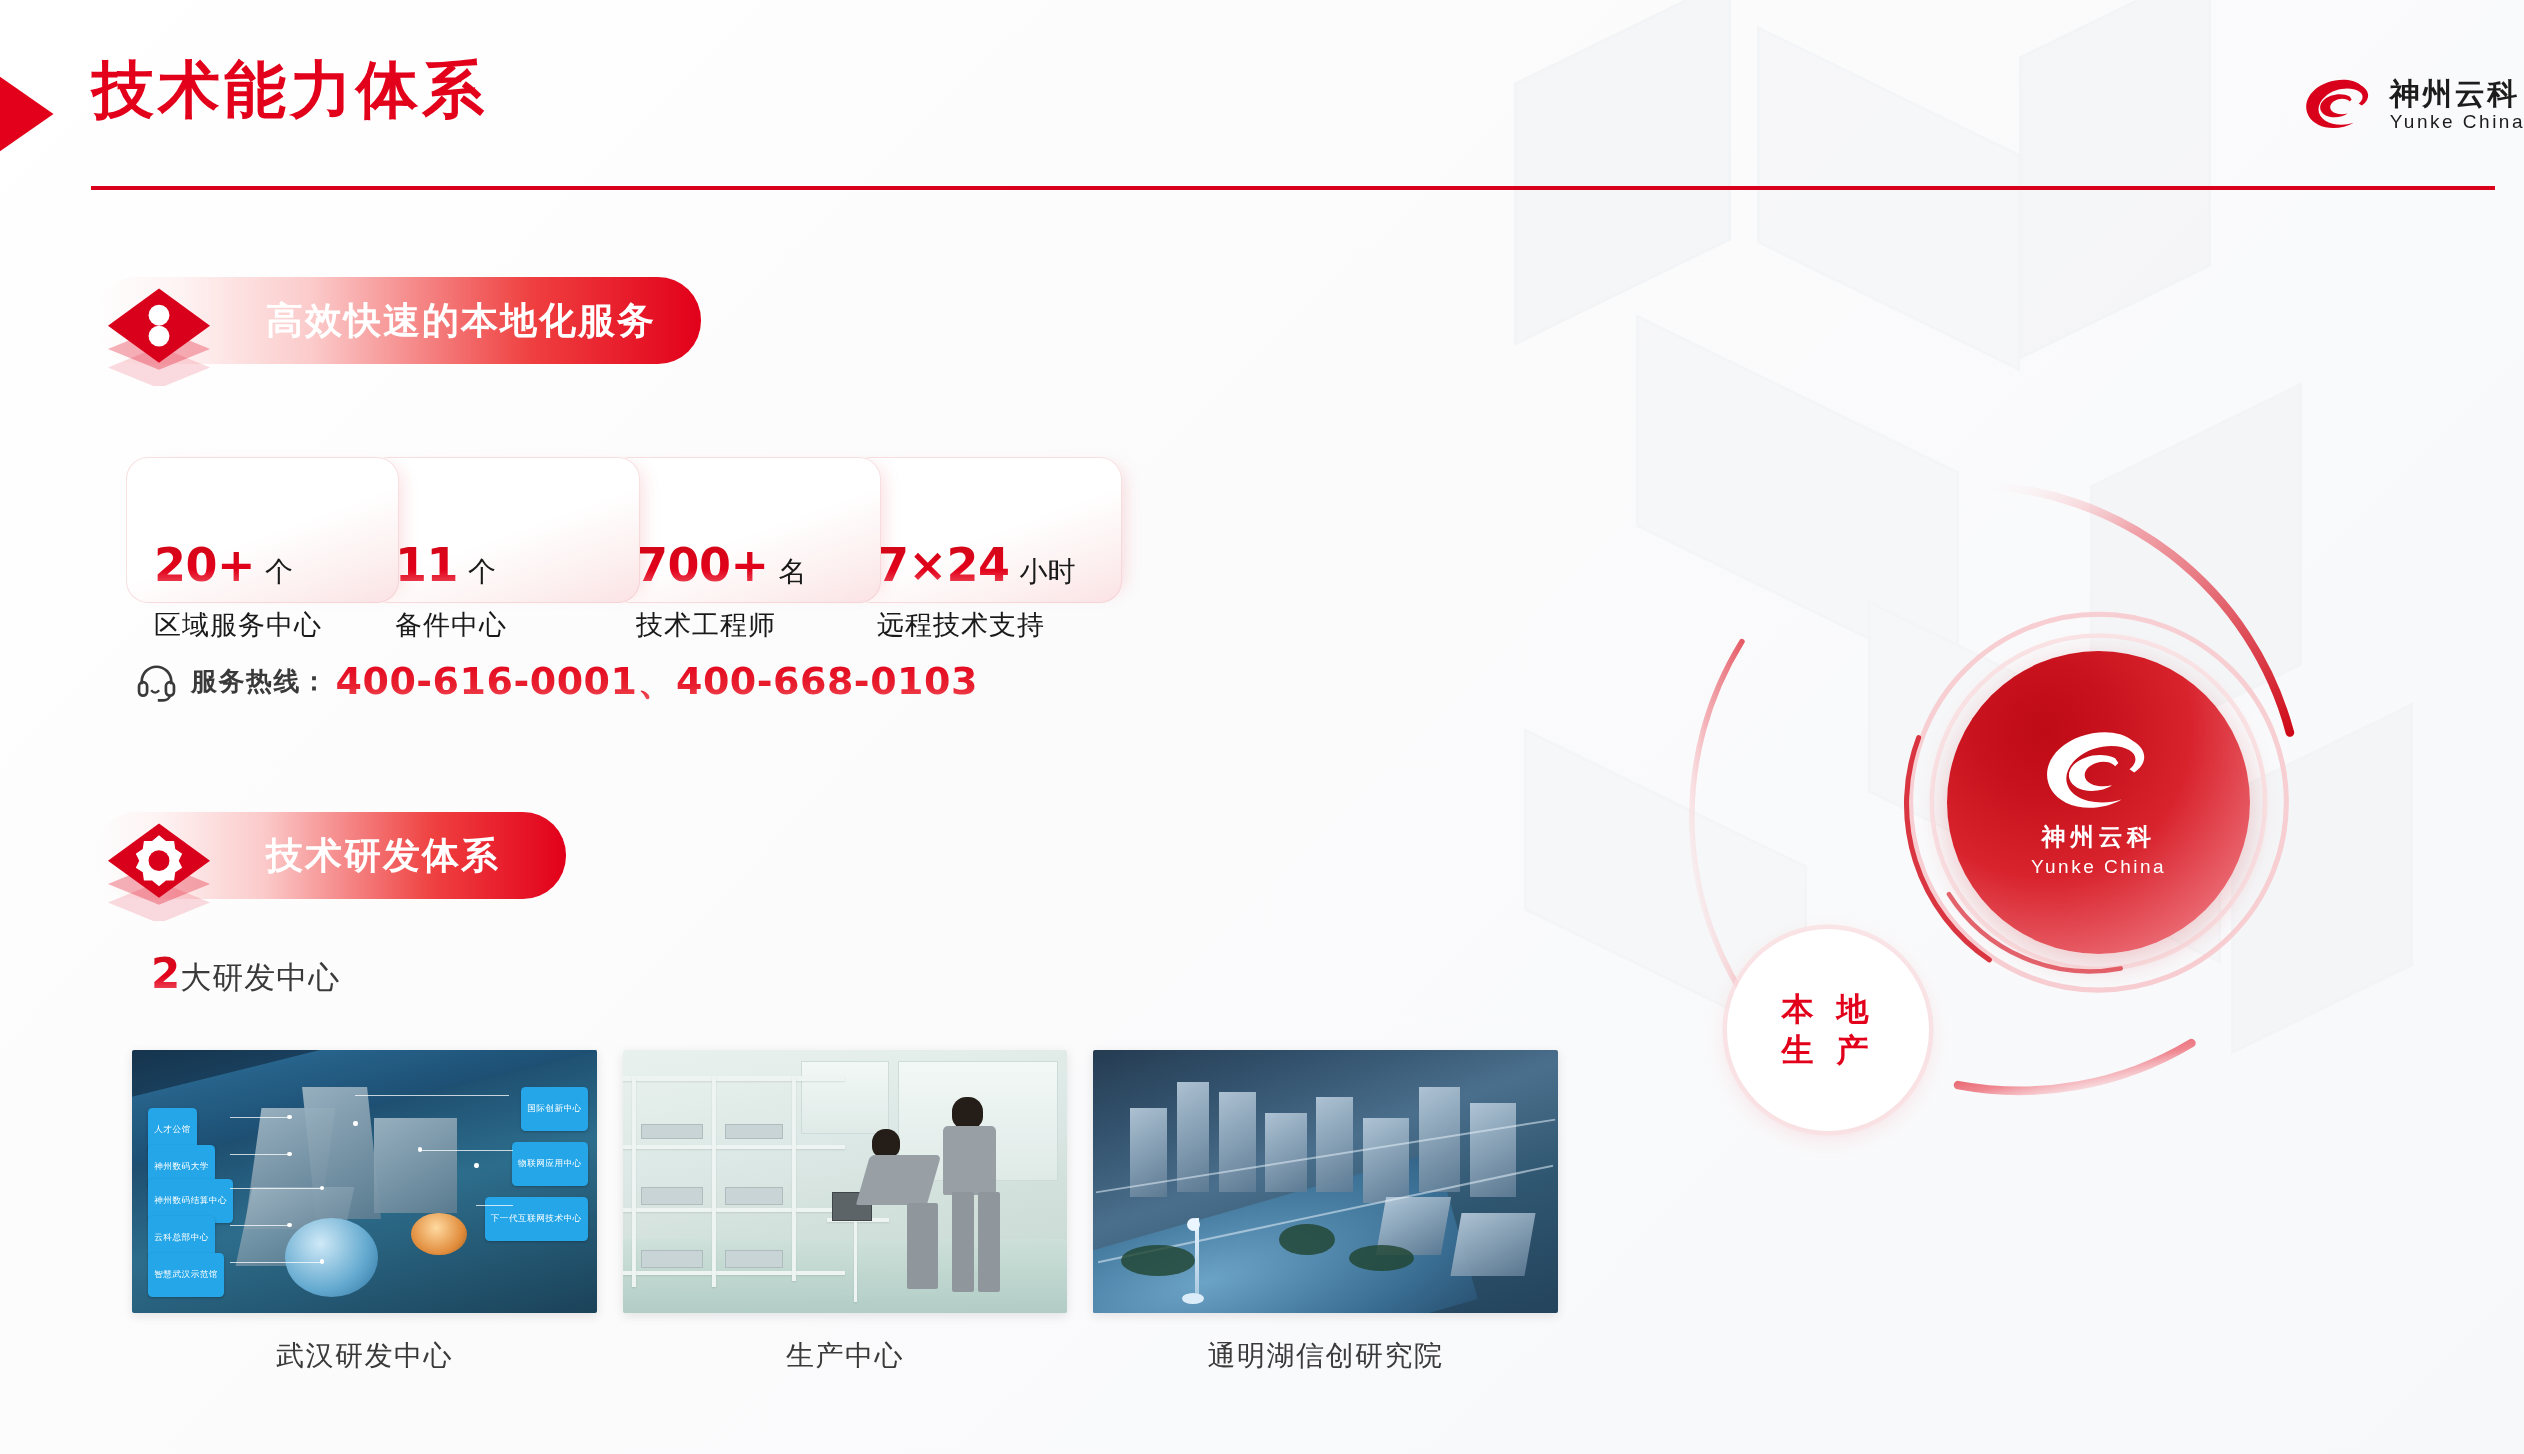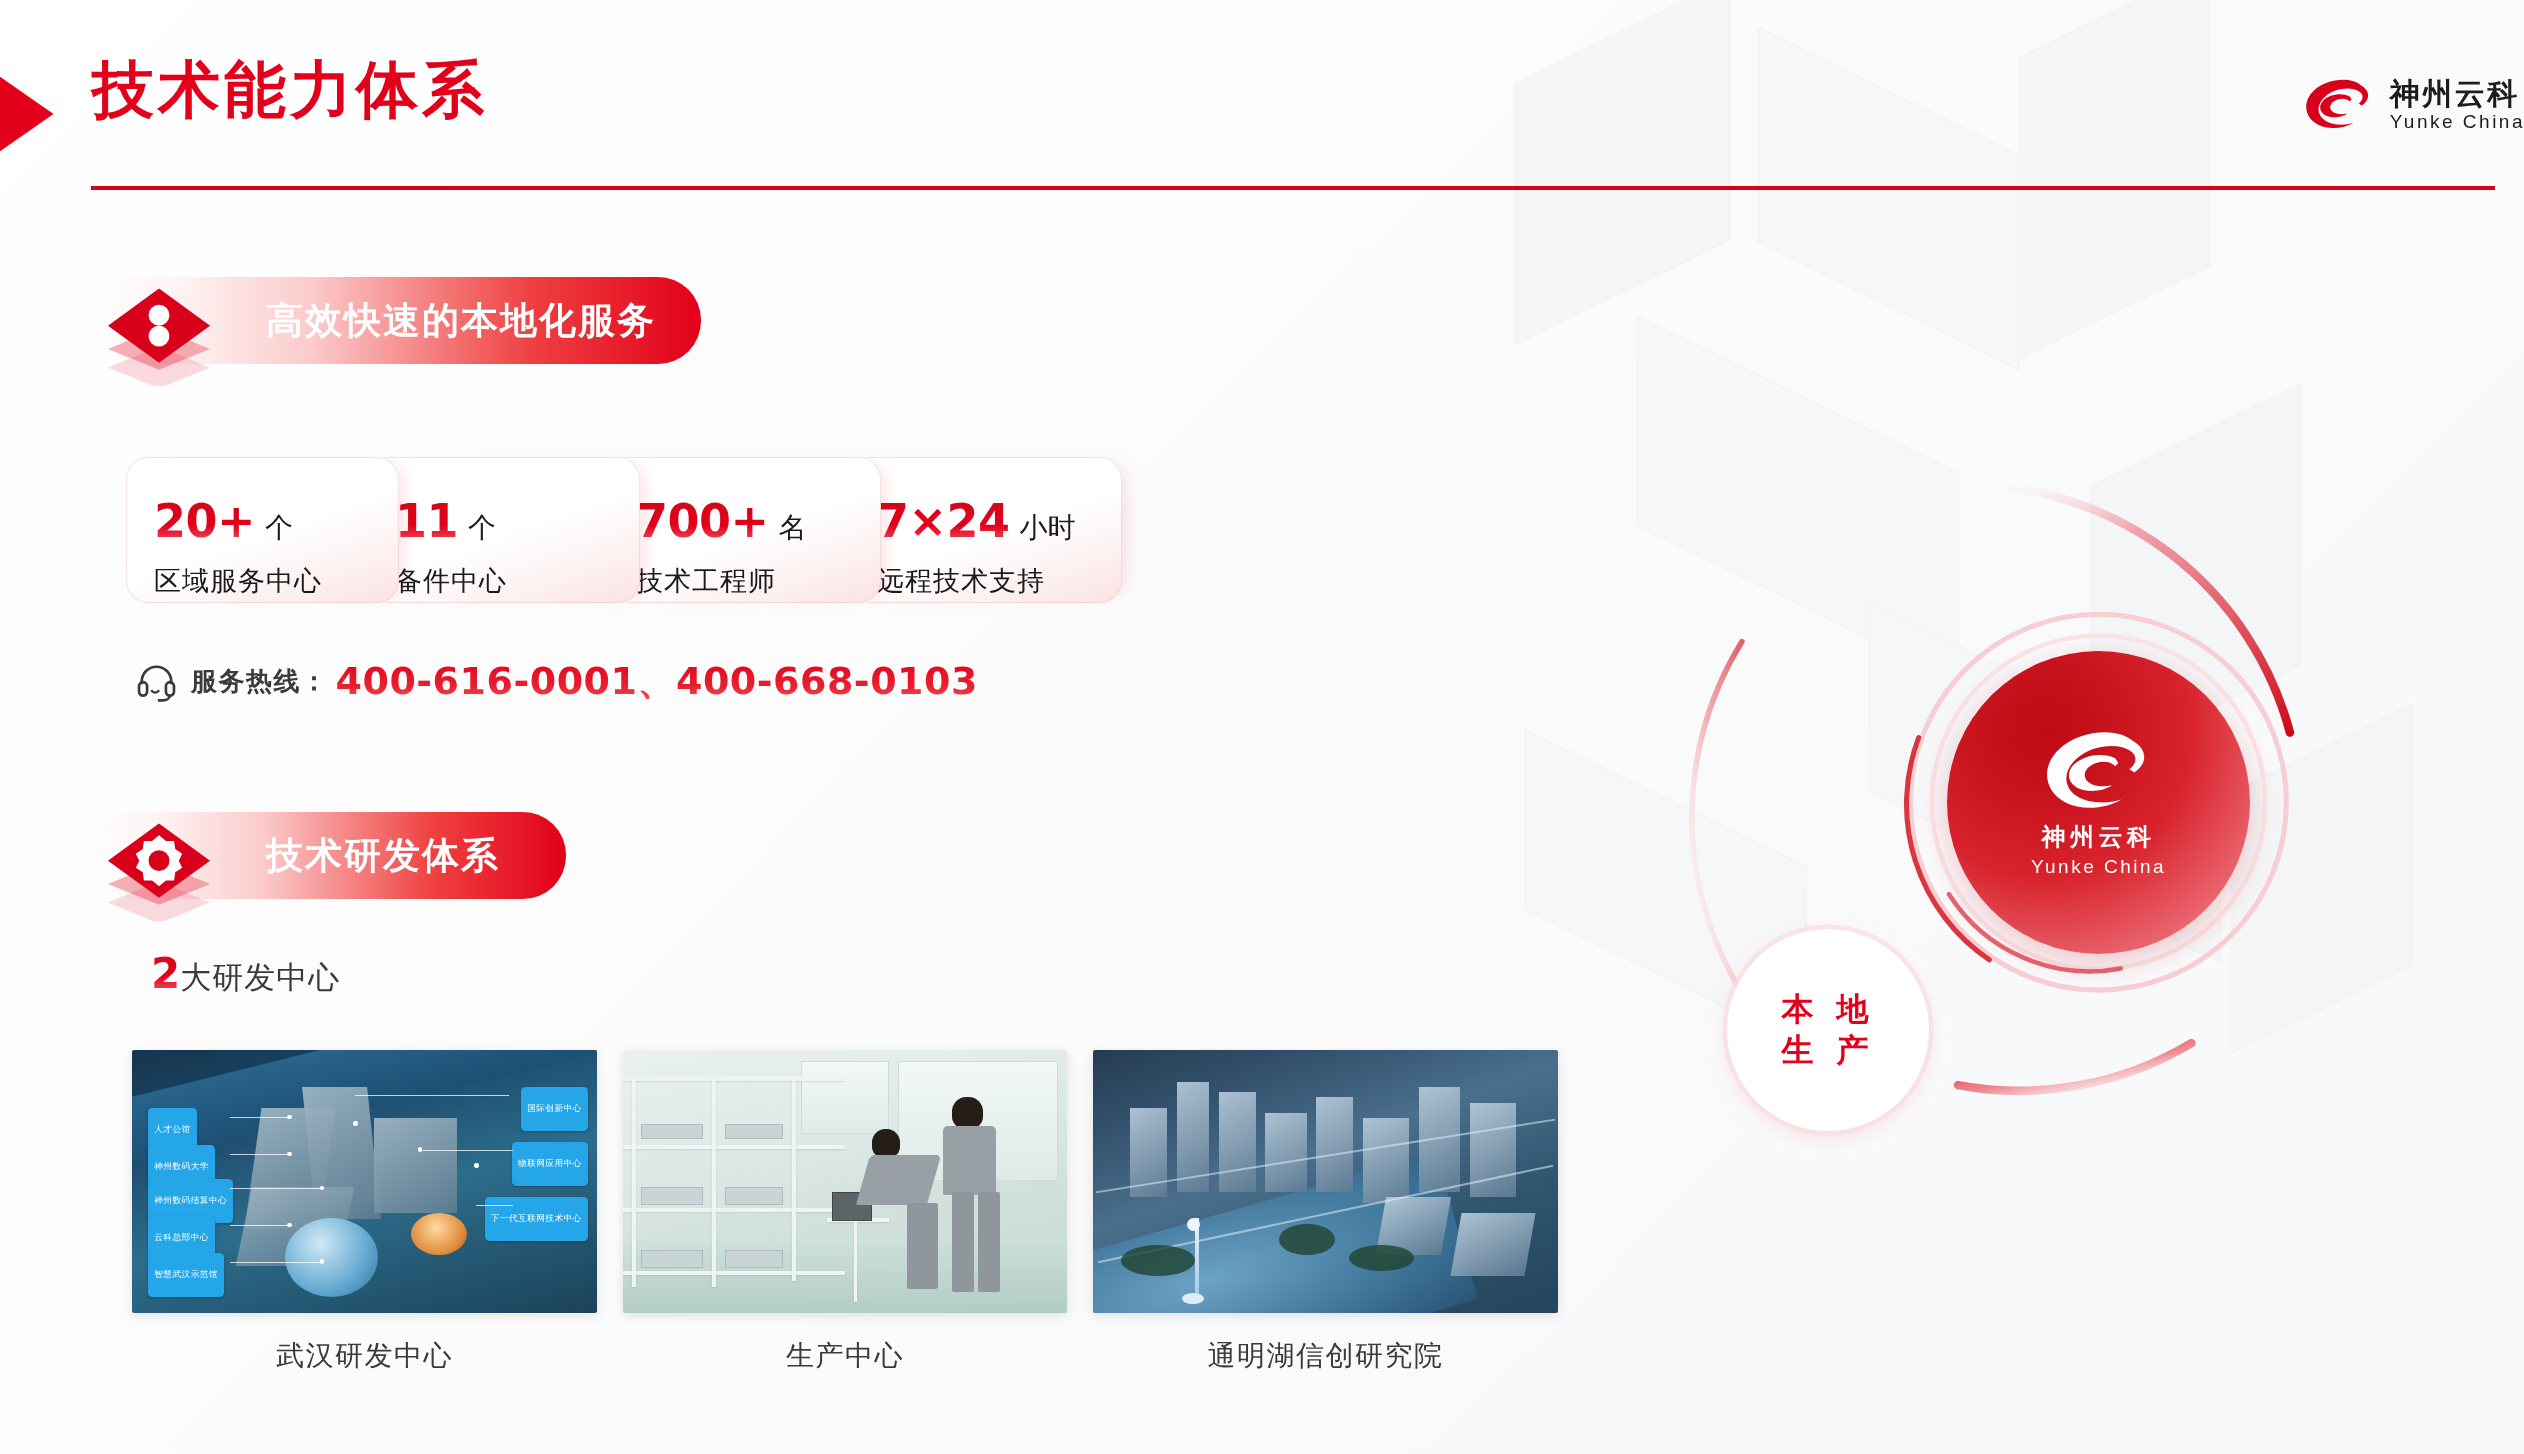--- a/index.html
+++ b/index.html
@@ -90,21 +90,21 @@
   }
   .stat-card:nth-child(1){ z-index: 4; }
   .stat-card:nth-child(2){ z-index: 3; }
   .stat-card:nth-child(3){ z-index: 2; }
   .stat-card:nth-child(4){ z-index: 1; }
   .stat-top { display: flex; align-items: baseline; }
   .stat-num {
     font-size: 46px; font-weight: 700; color: #e2001a; letter-spacing: -0.5px;
     font-family: "DejaVu Sans","Liberation Sans",sans-serif;
     background: linear-gradient(180deg,#cf0a18 0%, #e2001a 58%, #f06a74 100%);
-    -webkit-background-clip: text; background-clip: text; color: transparent;
+    -webkit-background-clip: text; background-clip: text; color: transparent; margin-top: 44px;
   }
   .stat-unit {
     font-size: 28px; font-weight: 500; color: #1a1a1a; margin-left: 10px;
     font-family: "DejaVu Sans","Liberation Sans",sans-serif;
   }
   .stat-label {
     margin-top: 15px; font-size: 27px; font-weight: 500; color: #1a1a1a;
     letter-spacing: 1px; font-family: "DejaVu Sans","Liberation Sans",sans-serif;
   }
 

